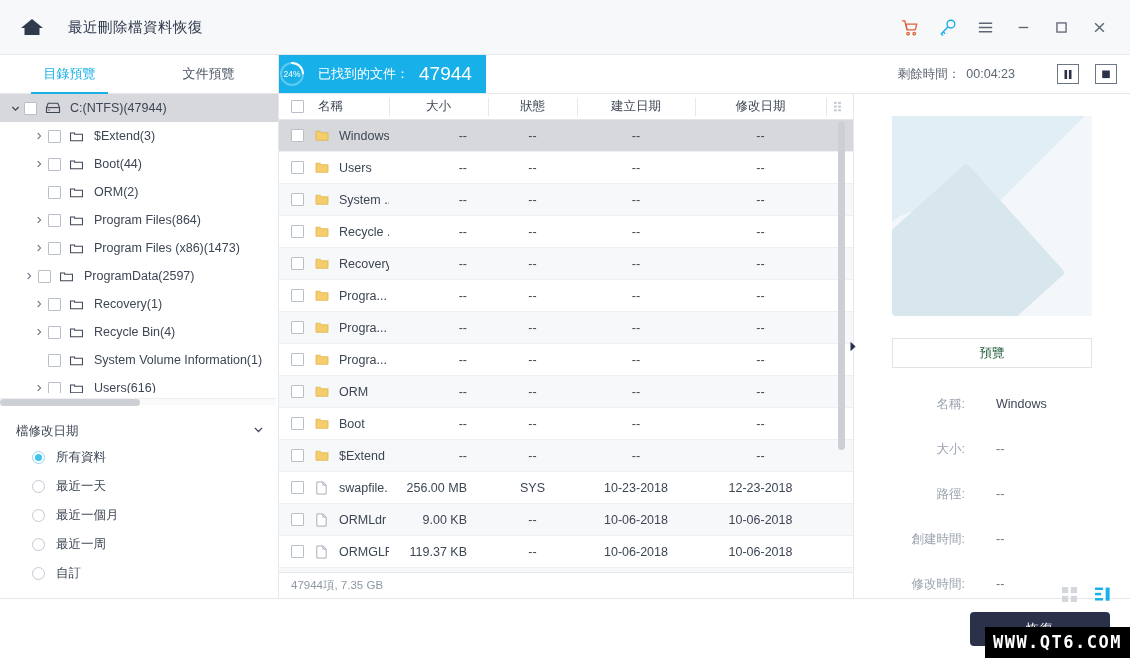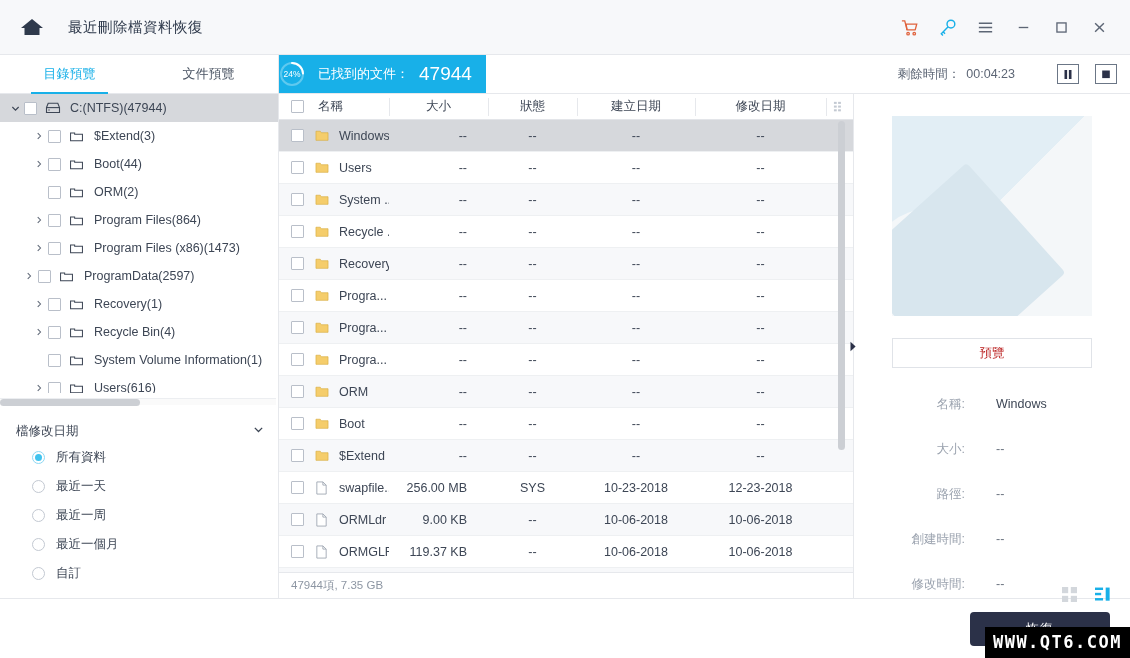--- a/index.html
+++ b/index.html
@@ -173,21 +173,21 @@
   .thumb .sh1 { position: absolute; left: 0; top: 0; width: 100%; height: 100%;
     background: linear-gradient(135deg, #e2eef5 0%, #e2eef5 48%, #f4f7f9 48.2%, #f4f7f9 100%); }
   .thumb .sh2 { position: absolute; left: -6%; bottom: -14%; width: 78%; height: 74%;
     background: #d8e6ee; transform: rotate(-42deg); border-radius: 4px; }
   .thumb .sh3 { position: absolute; left: -12%; top: 46%; width: 66%; height: 60%;
     background: #f4f7f9; border-radius: 50% 50% 0 0; }
   .preview-btn {
     width: 200px; height: 30px; margin-top: 22px;
     border: 1px solid #e0e3e8; background: #fff;
     display: flex; align-items: center; justify-content: center;
-    font-size: 12.5px; color: #b91c1c;
+    font-size: 12.5px; color: #14532d;
   }
   .detail {
     width: 100%; display: flex; align-items: baseline;
     margin-top: 28px; padding-right: 18px; gap: 24px;
   }
   .detail:first-of-type { margin-top: 25px; }
   .dt-label { width: 111px; flex: 0 0 111px; text-align: right; font-size: 12.5px; color: #9aa2ae; }
   .dt-value { margin-left: 7px; font-size: 12.5px; color: #3d4655; }
   .dt-value.dim { color: #6c7480; }
 
@@ -489,25 +489,25 @@
         <div class="radio-row">
           <span class="radio on"></span>
           <span>所有資料</span>
         </div>
         <div class="radio-row">
           <span class="radio"></span>
           <span>最近一天</span>
         </div>
         <div class="radio-row">
           <span class="radio"></span>
-          <span>最近一周</span>
+          <span>最近一個月</span>
         </div>
         <div class="radio-row">
           <span class="radio"></span>
-          <span>最近一個月</span>
+          <span>最近一周</span>
         </div>
         <div class="radio-row">
           <span class="radio"></span>
           <span>自訂</span>
         </div>
       </div>
     </div>
 
     <div class="center">
       <div class="thead">

